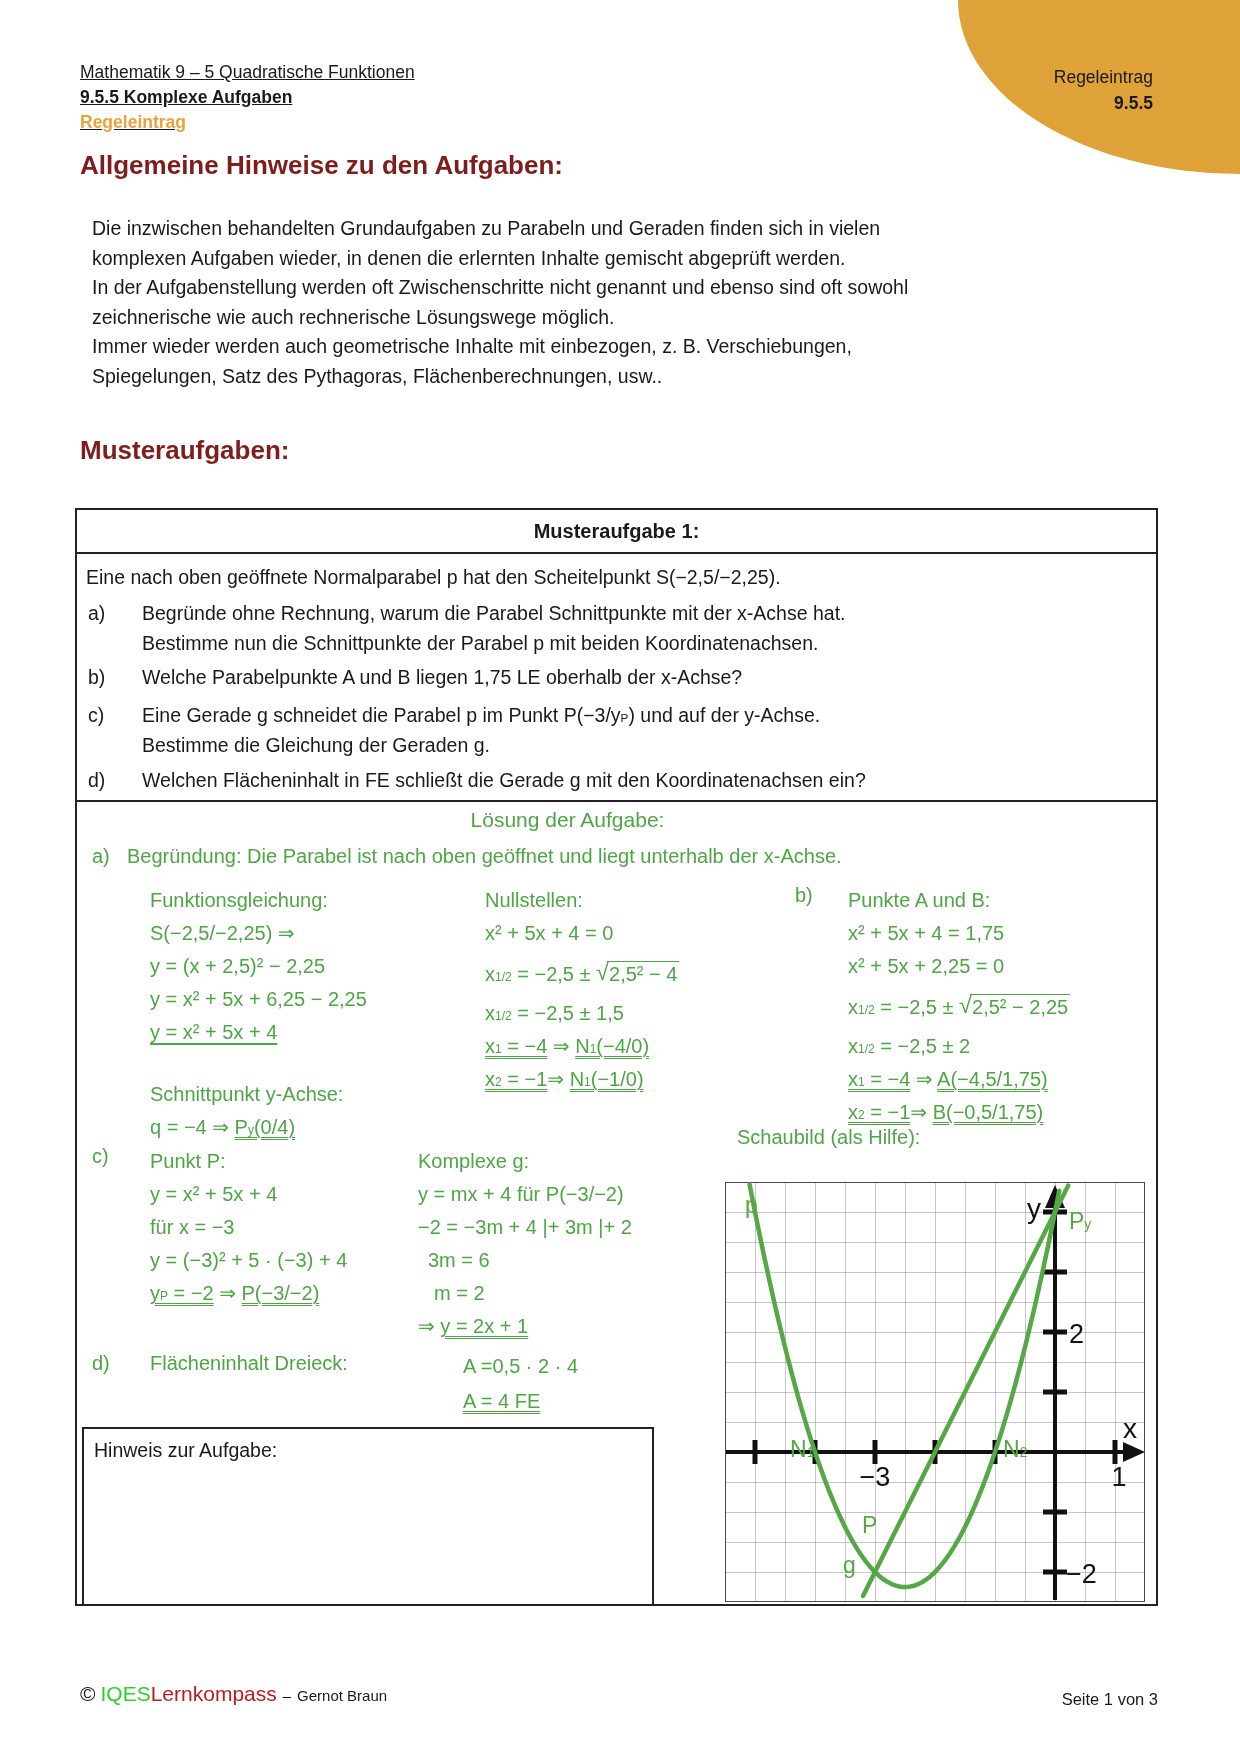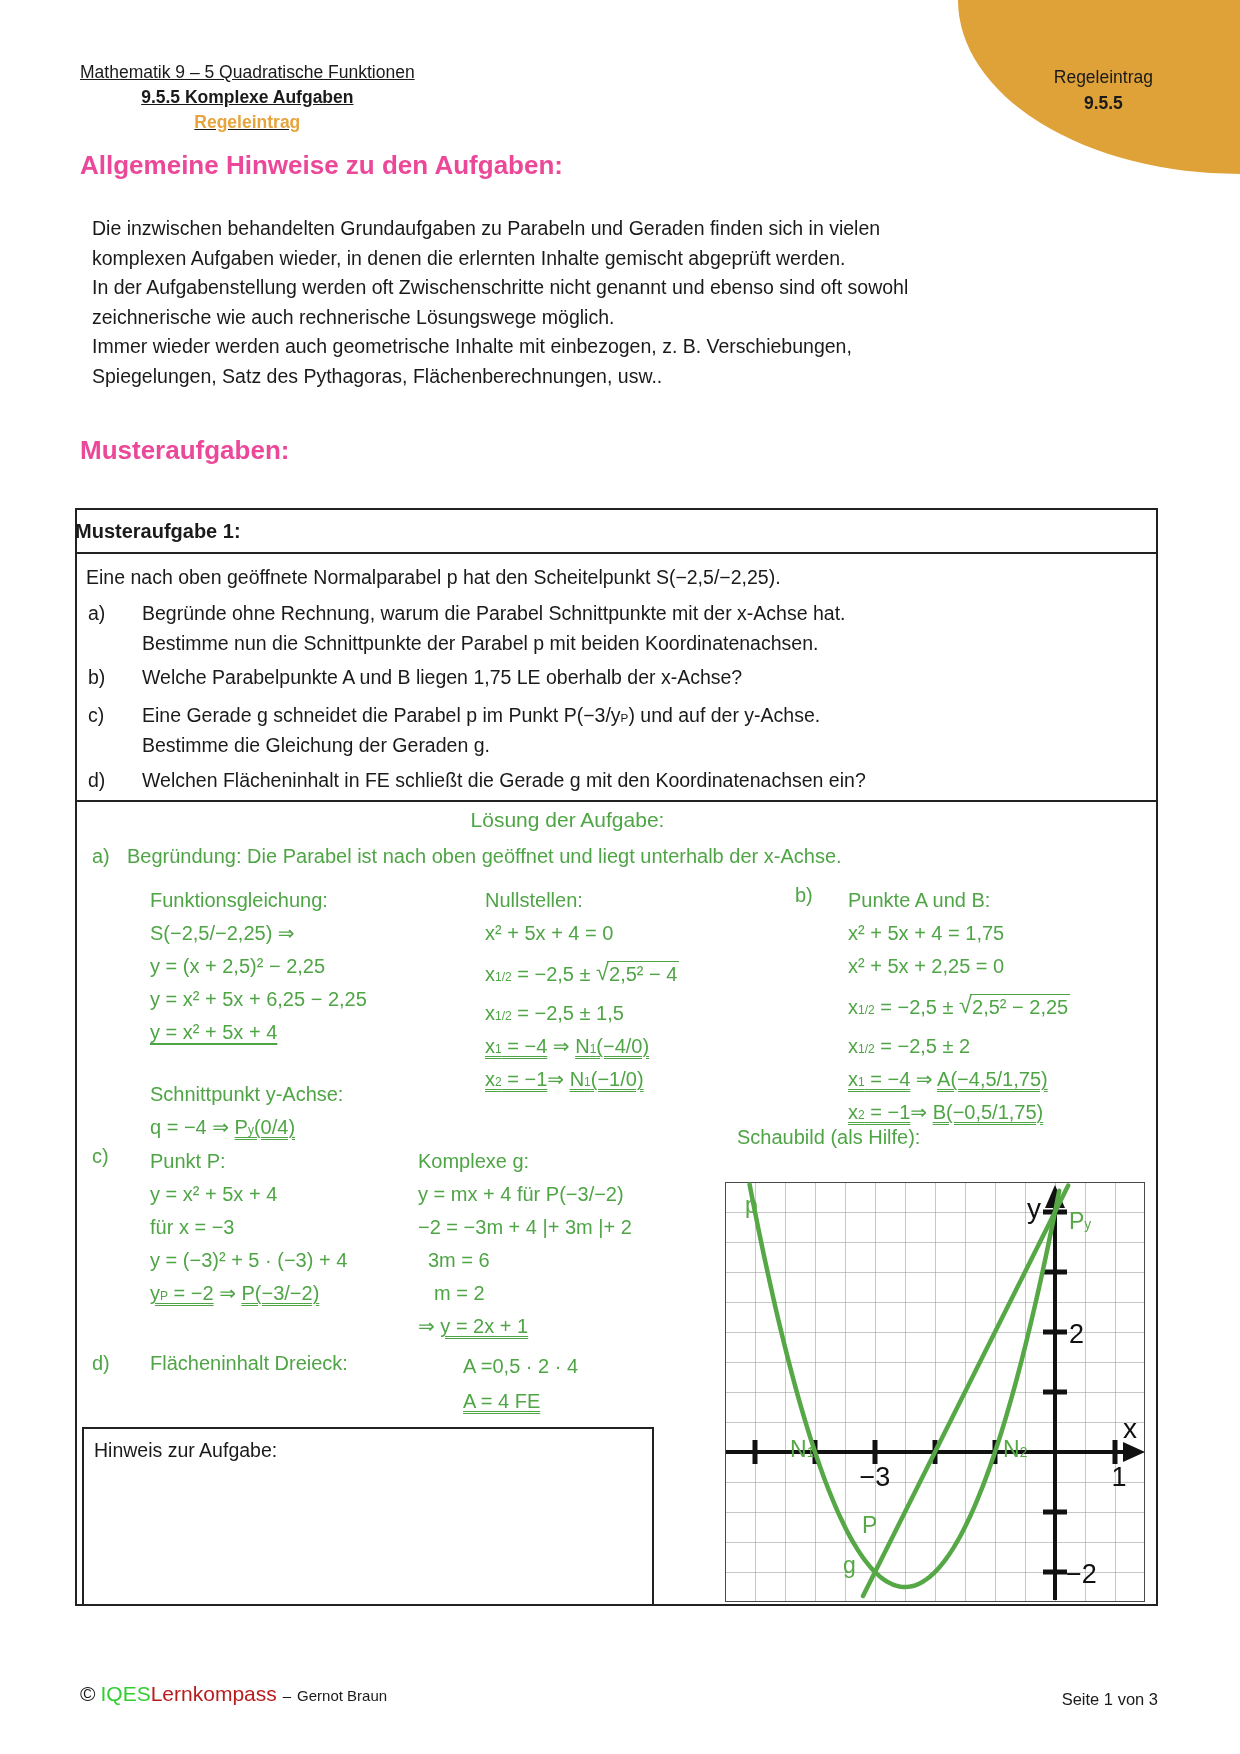--- a/index.html
+++ b/index.html
@@ -4,30 +4,30 @@
 <style>
   html,body{margin:0;padding:0;background:#e9e9e9;}
   .page{
     position:relative;width:1240px;height:1754px;margin:0 auto;background:#ffffff;
     font-family:"Liberation Sans",sans-serif;color:#1a1a1a;overflow:hidden;
   }
   .t{position:absolute;white-space:nowrap;}
   
   .blob{position:absolute;top:0;right:0;width:282px;height:174px;background:#DFA239;border-bottom-left-radius:100% 100%;}
   .hdr{font-size:17.5px;line-height:25px;text-decoration:underline;}
-  .bold{font-weight:bold;text-align:center;}
+  .bold{font-weight:bold;}
   .orange{color:#E8A43C;}
-  .h1{font-size:26px;font-weight:bold;color:#ec4899;}
+  .h1{font-size:26px;font-weight:bold;color:#7f1d1d;}
   .badge{text-align:right;font-size:17.5px;line-height:26px;z-index:2;}
   
   .para{font-size:19.5px;line-height:29.5px;}
   
   .box{position:absolute;border:2px solid #222;box-sizing:border-box;background:transparent;}
   .rule{position:absolute;height:0;border-top:2px solid #222;}
-  .tasktitle{font-size:20px;font-weight:bold;}
+  .tasktitle{font-size:20px;font-weight:bold;text-align:center;}
   .task{font-size:19.5px;line-height:30px;}
   .sol{color:#4FA546;font-size:20px;}
   .solline{line-height:33px;}
   .tall{line-height:46px;}
   .center{text-align:center;}
   sub{font-size:60%;vertical-align:-18%;line-height:0;}
   .u1{text-decoration-line:underline;text-decoration-thickness:1.5px;text-underline-offset:4px;}
   .u2{text-decoration-line:underline;text-decoration-style:double;text-decoration-thickness:1px;text-underline-offset:3px;}
   .rad{display:inline-block;font-size:118%;transform:translateY(-1px);}
   .root{display:inline-block;border-top:1.8px solid currentColor;margin-left:-2px;padding:1px 2px 0 2px;line-height:1.1;}

